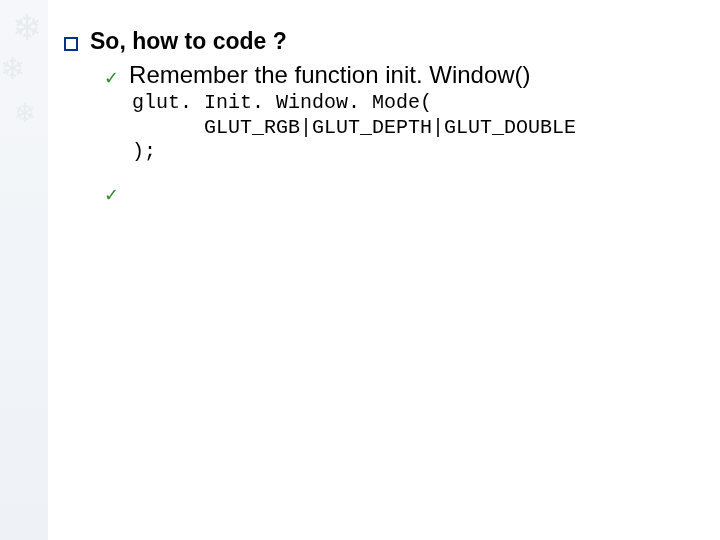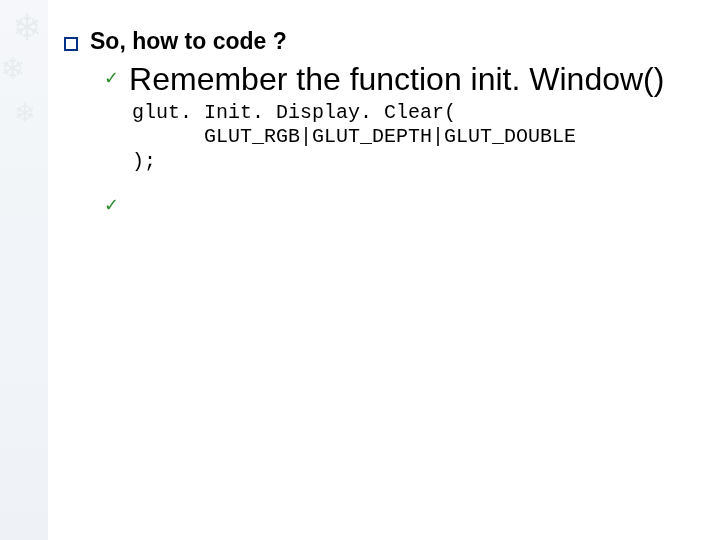--- a/index.html
+++ b/index.html
@@ -65,21 +65,21 @@
   .check {
     font-family: "Segoe UI Symbol", sans-serif;
     color: #2e8b2e;
     font-size: 18px;
     margin-top: 6px;
     margin-right: 10px;
     flex: 0 0 auto;
   }
   .sub-text {
     font-family: Verdana, Geneva, sans-serif;
-    font-size: 32px;
+    font-size: 24px;
     color: #000;
     line-height: 1.18;
   }
   .code {
     font-family: "Courier New", Courier, monospace;
     font-size: 20px;
     color: #000;
     margin-left: 28px;
     line-height: 1.22;
     white-space: pre;
@@ -103,21 +103,21 @@
     <span class="q-bullet"></span>
     <span class="q-text">So, how to code ?</span>
   </div>
 
   <div class="sub">
 
     <div class="sub-row">
       <span class="check">✓</span>
       <span class="sub-text">Remember the function init. Window()</span>
     </div>
-    <div class="code">glut. Init. Display. Clear(
+    <div class="code">glut. Init. Window. Mode(
       GLUT_RGB|GLUT_DEPTH|GLUT_DOUBLE
 );</div>
 
     <div class="sub-row">
       <span class="check">✓</span>
     </div>
 
   </div>
 
 </div>

